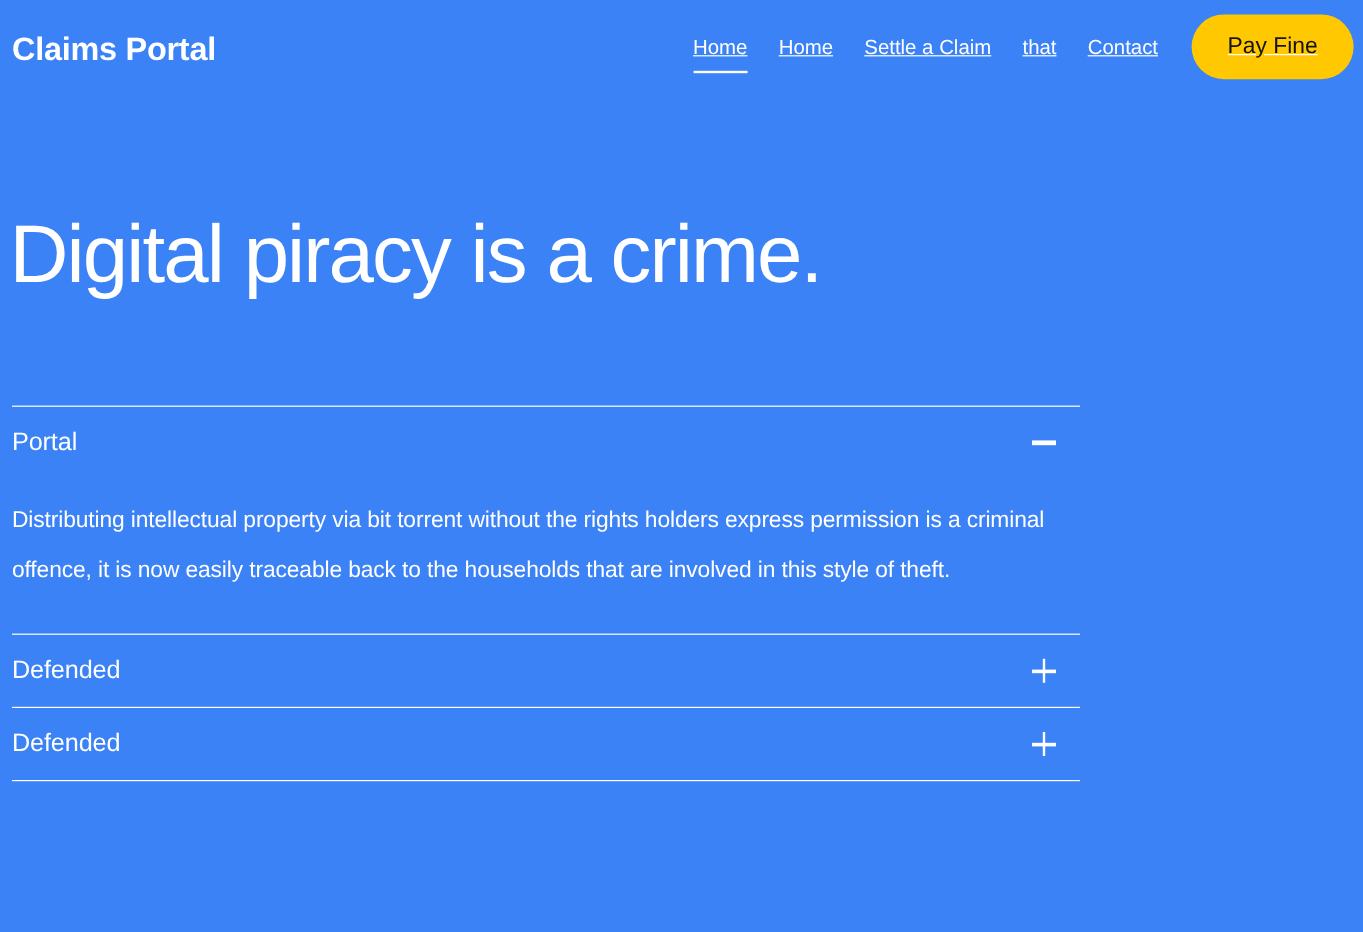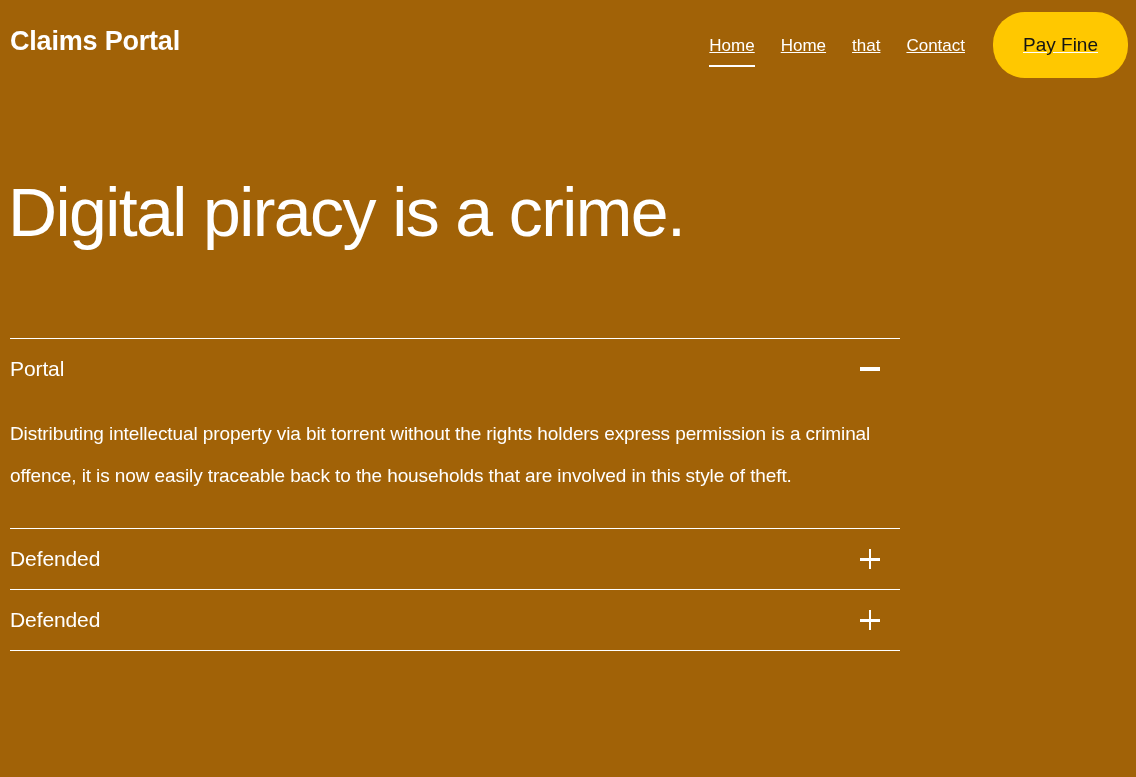--- a/index.html
+++ b/index.html
@@ -14,21 +14,21 @@
   body {
     font-family: "Liberation Sans", sans-serif;
     color: #ffffff;
     -webkit-font-smoothing: antialiased;
   }
 
   .page {
     position: relative;
     width: 1136px;
     height: 777px;
-    background: #a16207;
+    background: #3b82f6;
   }
 
   
   .site-header {
     position: absolute;
     top: 0;
     left: 0;
     width: 1136px;
     height: 80px;
     display: flex;
@@ -80,21 +80,21 @@
   }
 
   .cta-button {
     display: inline-flex;
     align-items: center;
     justify-content: center;
     background: #FFC800;
     color: #141414;
     border: none;
     border-radius: 32px;
-    height: 66px;
+    height: 54px;
     padding: 0 30px;
     font-family: "Liberation Sans", sans-serif;
     font-size: 19px;
     line-height: 54px;
     cursor: pointer;
     margin-left: 2px;
     margin-bottom: 8px;
     white-space: nowrap;
   }
 
@@ -204,20 +204,21 @@
 <body>
 
 <div class="page">
 
   <header class="site-header">
     <div class="brand">Claims Portal</div>
 
     <nav class="main-nav">
       <a class="nav-link active" href="#">Home</a>
       <a class="nav-link" href="#">Home</a>
+      <a class="nav-link" href="#">Settle a Claim</a>
       <a class="nav-link" href="#">that</a>
       <a class="nav-link" href="#">Contact</a>
       <button class="cta-button">Pay Fine</button>
     </nav>
   </header>
 
   <h1 class="hero-title">Digital piracy is a crime.</h1>
 
   <section class="accordion">
 

